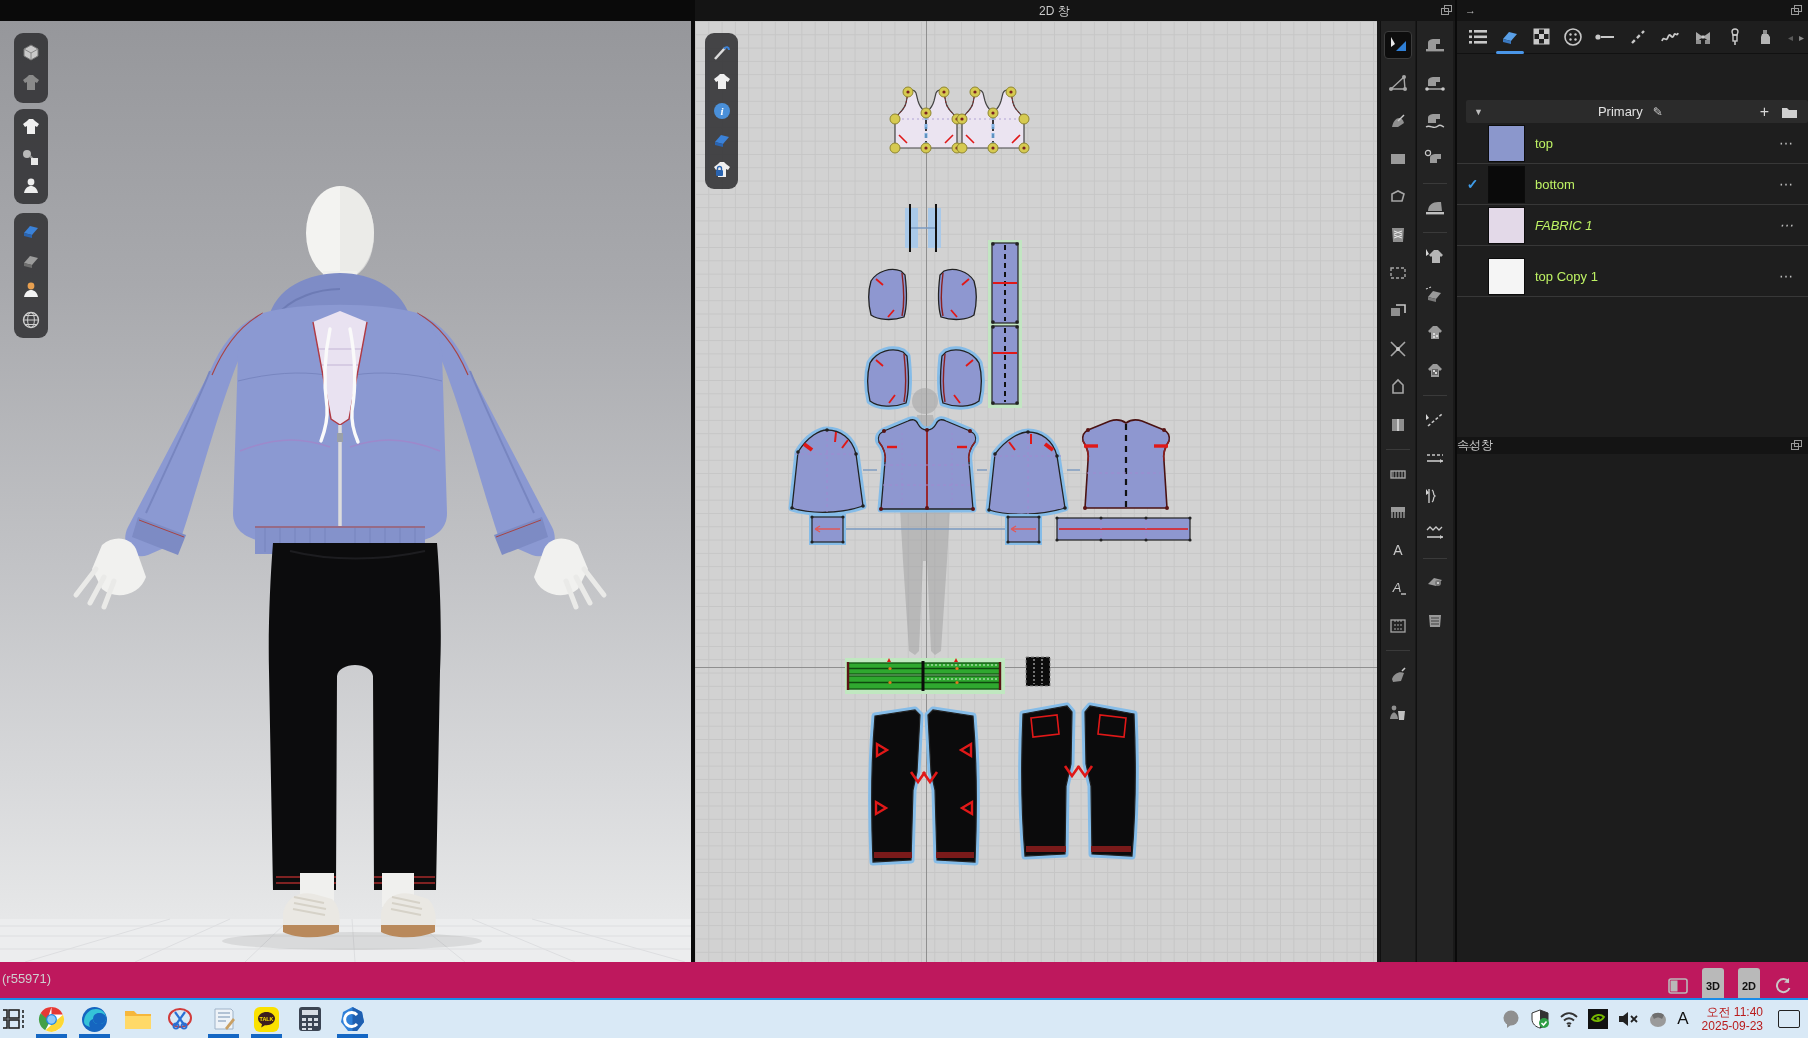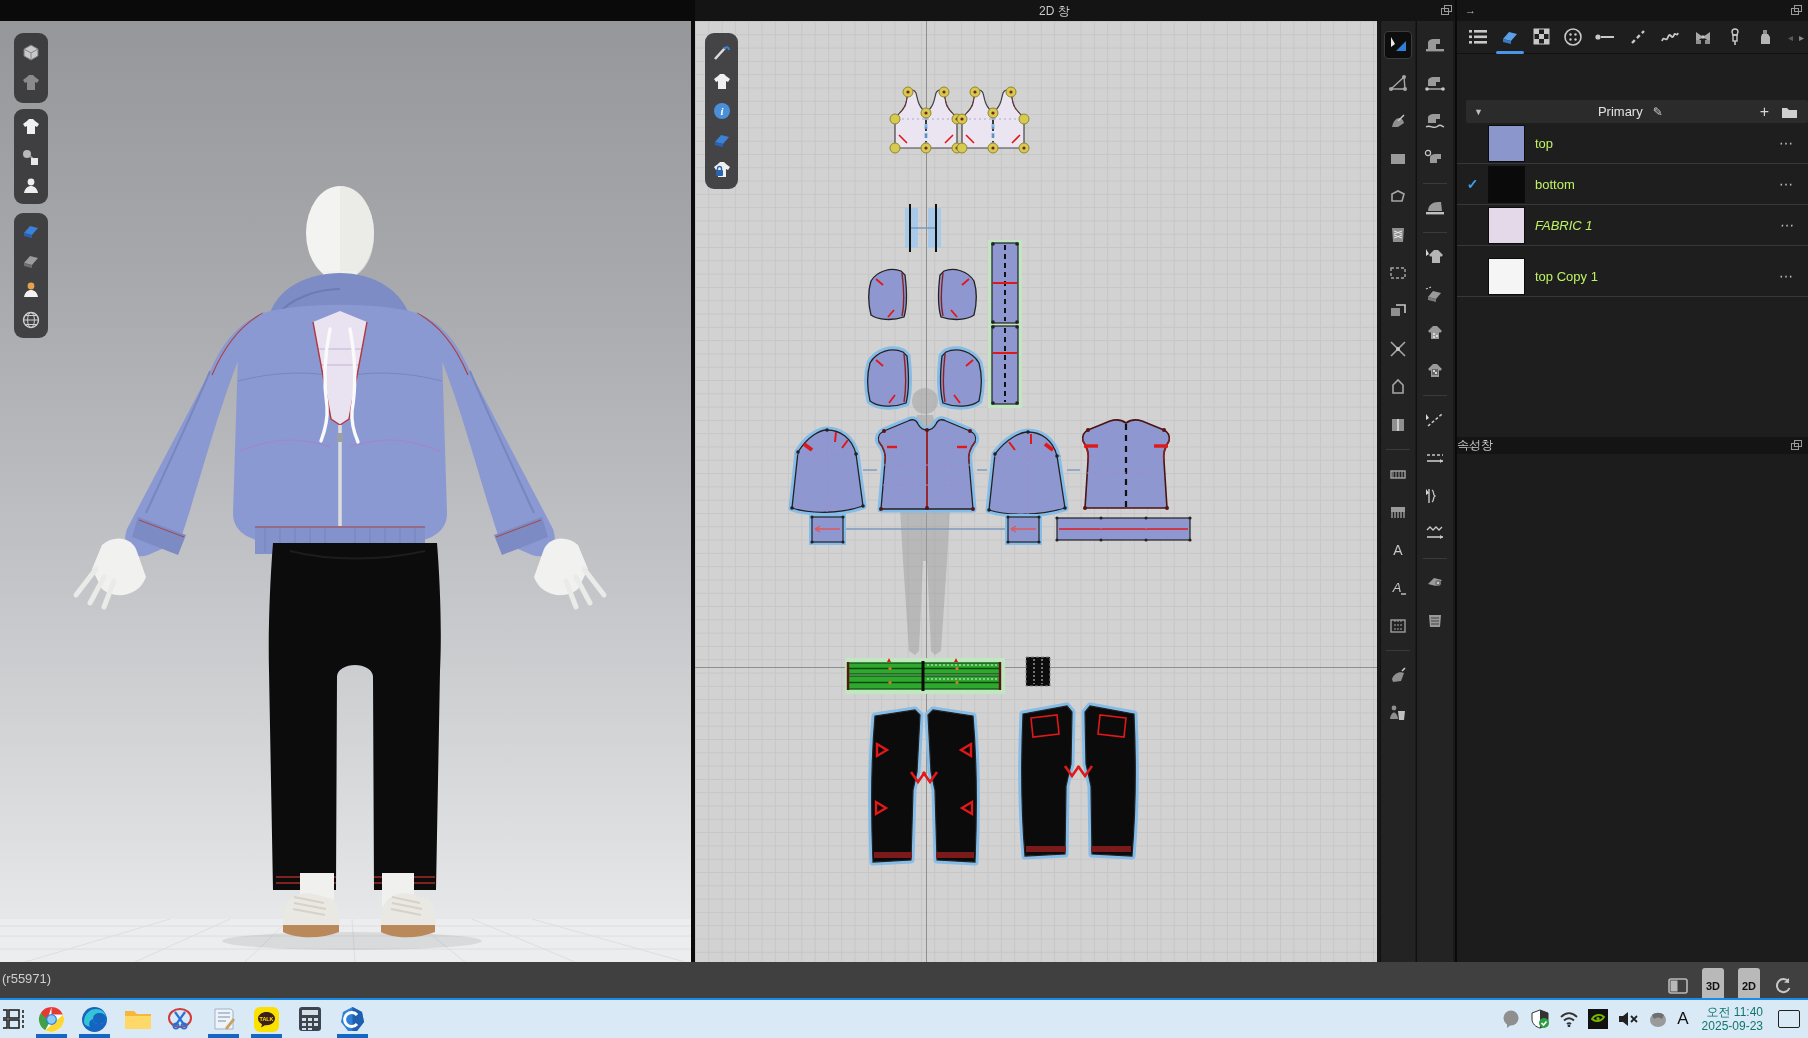--- a/index.html
+++ b/index.html
@@ -63,32 +63,32 @@
   .sechdr .fold{margin:0 10px 0 12px;}
   .frow{position:absolute;left:0;width:351px;height:41px;border-bottom:1px solid #383838;display:flex;align-items:center;}
   .frow .chk{width:31px;text-align:center;color:#3f9ce8;font-size:14px;font-weight:bold;}
   .frow .sw{width:37px;height:37px;border:1px solid #0c0c0c;}
   .frow .nm{margin-left:10px;color:#bef264;font-size:13px;}
   .frow .more{margin-left:auto;margin-right:14px;color:#bdbdbd;font-size:14px;letter-spacing:1px;}
   .props-bar{position:absolute;left:0;top:437px;width:351px;height:17px;background:#141414;color:#c9c9c9;font-size:12px;}
   .props-body{position:absolute;left:0;top:454px;width:351px;height:508px;background:#1c1c1c;}
 
   
-  .statusbar{position:absolute;left:0;top:962px;width:1808px;height:52px;background:#404040;color:#cfcfcf;text-align:right;}
+  .statusbar{position:absolute;left:0;top:962px;width:1808px;height:52px;background:#be185d;color:#cfcfcf;text-align:right;}
   .sb-left{position:absolute;left:2px;top:9px;font-size:13px;}
   .sb-icons{position:absolute;right:16px;top:6px;display:flex;align-items:center;gap:14px;}
   .badge{background:#b9b9b9;color:#111;font-size:11px;font-weight:bold;padding:12px 4px;border-radius:3px;}
 
   
   .taskbar{position:absolute;left:0;top:998px;width:1808px;height:40px;background:#d9e9f6;border-top:2px solid #1a8ce8;}
   .tk-icons{position:absolute;left:0;top:0;height:38px;display:flex;align-items:center;}
   .tk{width:43px;height:38px;display:flex;align-items:center;justify-content:center;position:relative;}
   .tk .ul{position:absolute;bottom:0;left:6px;right:6px;height:4px;background:#1467c4;}
   .tray{position:absolute;right:8px;top:0;height:38px;display:flex;align-items:center;gap:9px;color:#1c1c1c;}
-  .clock{font-size:12px;color:#0f766e;text-align:right;line-height:14px;margin-left:4px;}
+  .clock{font-size:12px;color:#b91c1c;text-align:right;line-height:14px;margin-left:4px;}
   .notif{width:22px;height:18px;border:1.6px solid #222;border-radius:2px;margin-left:6px;position:relative;}
 
   svg{display:block;}
   .nowrap{white-space:nowrap;}
 </style>
 </head>
 <body>
 
 <div class="screen">
 

